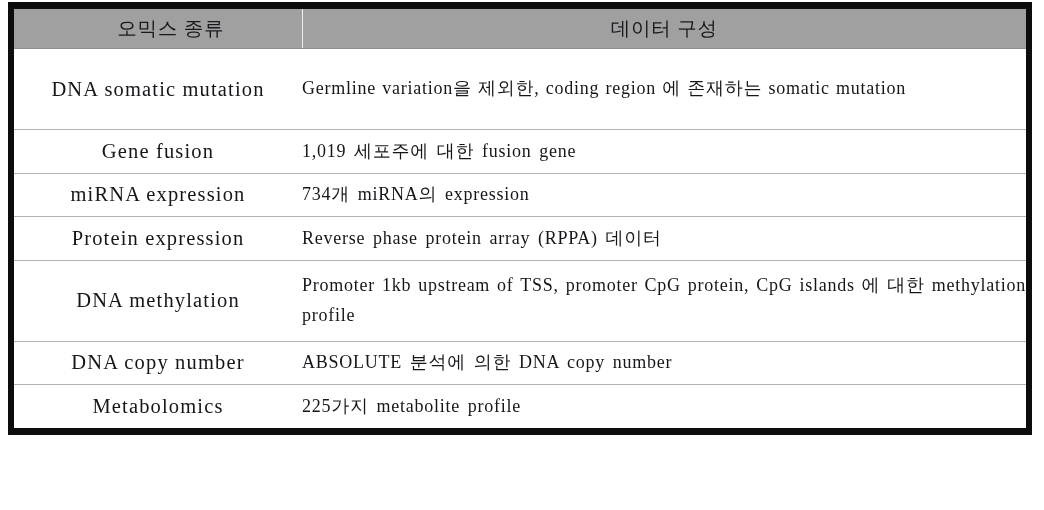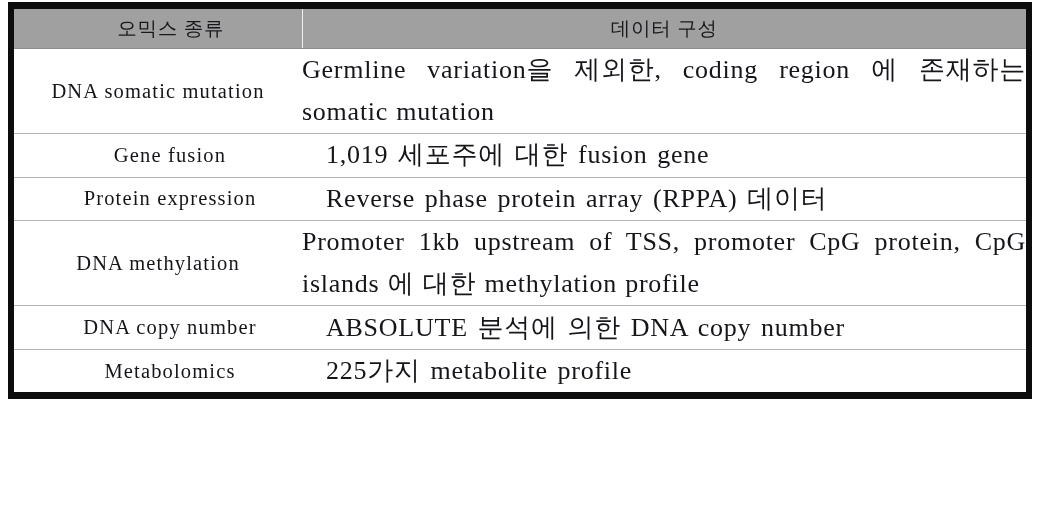--- a/index.html
+++ b/index.html
@@ -86,21 +86,21 @@
     text-align: center;
     font-size: 20.5px;
     letter-spacing: 1.15px;
     border-right: 1px solid #b4b4b4;
     padding: 0 6px;
   }
 
   td.cell-desc {
     text-align: justify;
     text-align-last: left;
-    font-size: 26px;
+    font-size: 18px;
     letter-spacing: 0.75px;
     padding: 0 14px 0 12px;
     line-height: 1.62;
   }
   td.cell-desc .desc-text {
     display: block;
     text-align: justify;
     text-align-last: left;
     word-spacing: 1px;
   }
@@ -110,21 +110,21 @@
     word-spacing: 2.5px;
   }
   
   td.cell-desc.multi .desc-text {
     text-align: justify;
     text-align-last: left;
   }
 
   
   tr.r-tall > td { height: 80px; }
-  tr.r-std  > td { height: 42.5px; padding-left: 24px; }
+  tr.r-std  > td { height: 42.5px; }
 </style>
 </head>
 <body>
 
 <div id="page">
   <div class="table-wrap">
     <table class="omics">
       <colgroup>
         <col class="c1">
         <col class="c2">
@@ -148,20 +148,26 @@
           </td>
         </tr>
 
         <tr class="data-row r-std">
           <td class="cell-type">Gene fusion</td>
           <td class="cell-desc single">
             <span class="desc-text">1,019 세포주에 대한 fusion gene</span>
           </td>
         </tr>
 
+        <tr class="data-row r-std">
+          <td class="cell-type">miRNA expression</td>
+          <td class="cell-desc single">
+            <span class="desc-text">734개 miRNA의 expression</span>
+          </td>
+        </tr>
 
 
         <tr class="data-row r-std">
           <td class="cell-type">Protein expression</td>
           <td class="cell-desc single">
             <span class="desc-text">Reverse phase protein array (RPPA) 데이터</span>
           </td>
         </tr>
 
 

